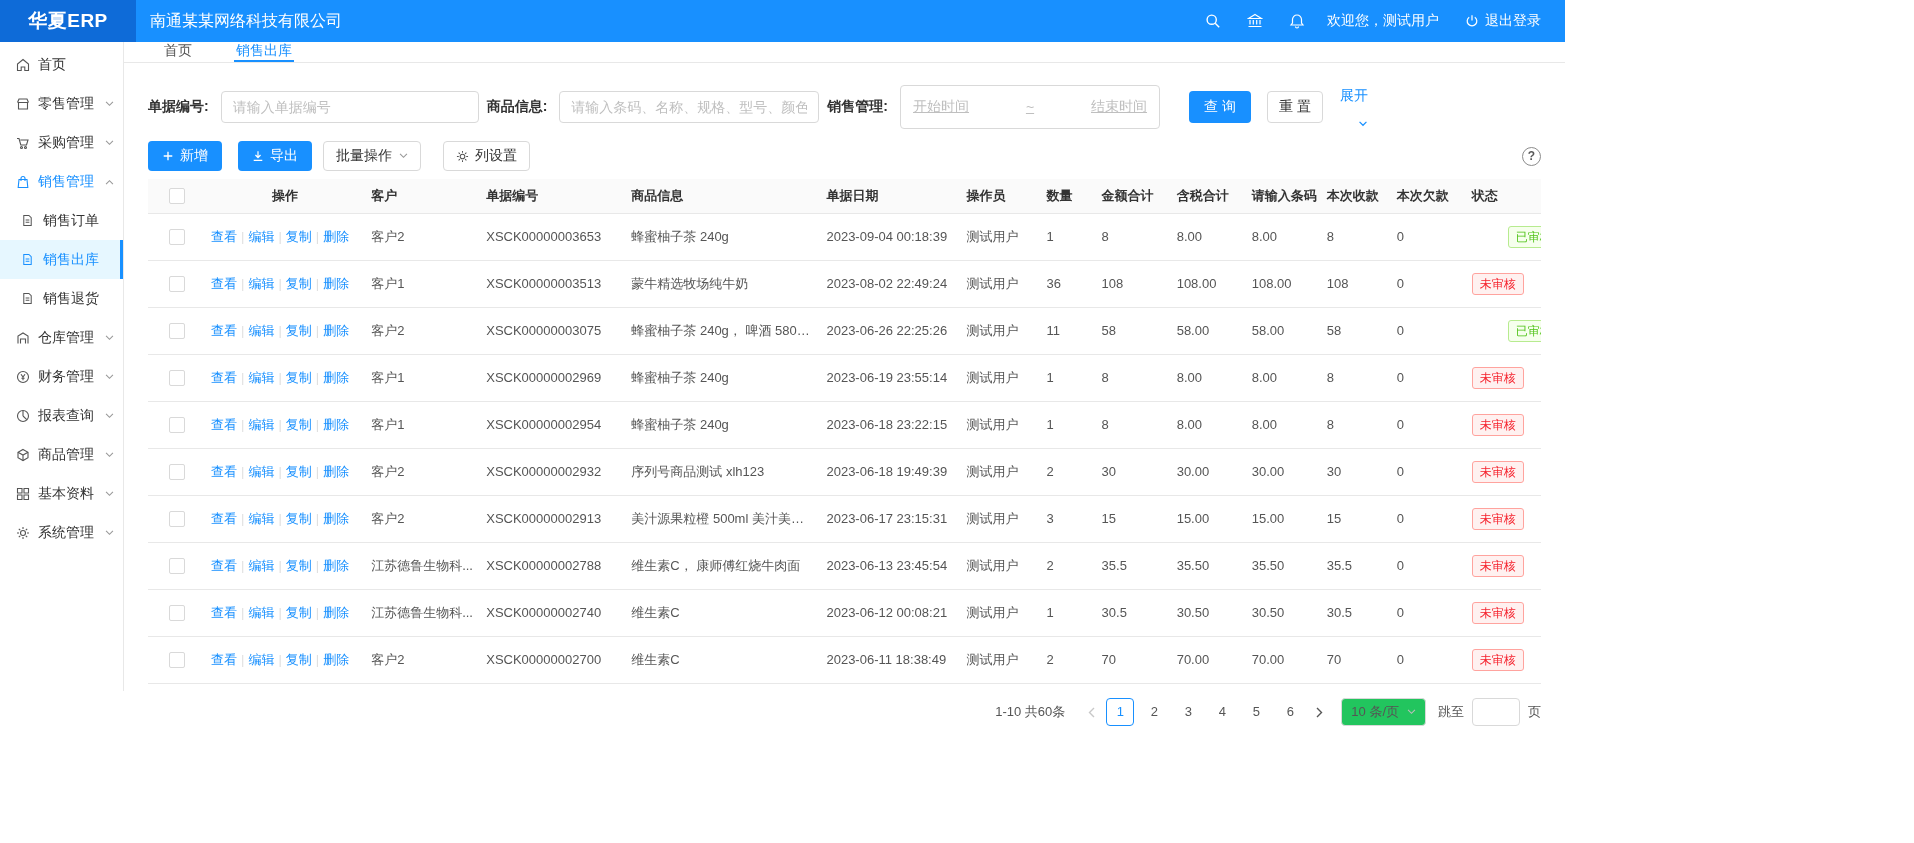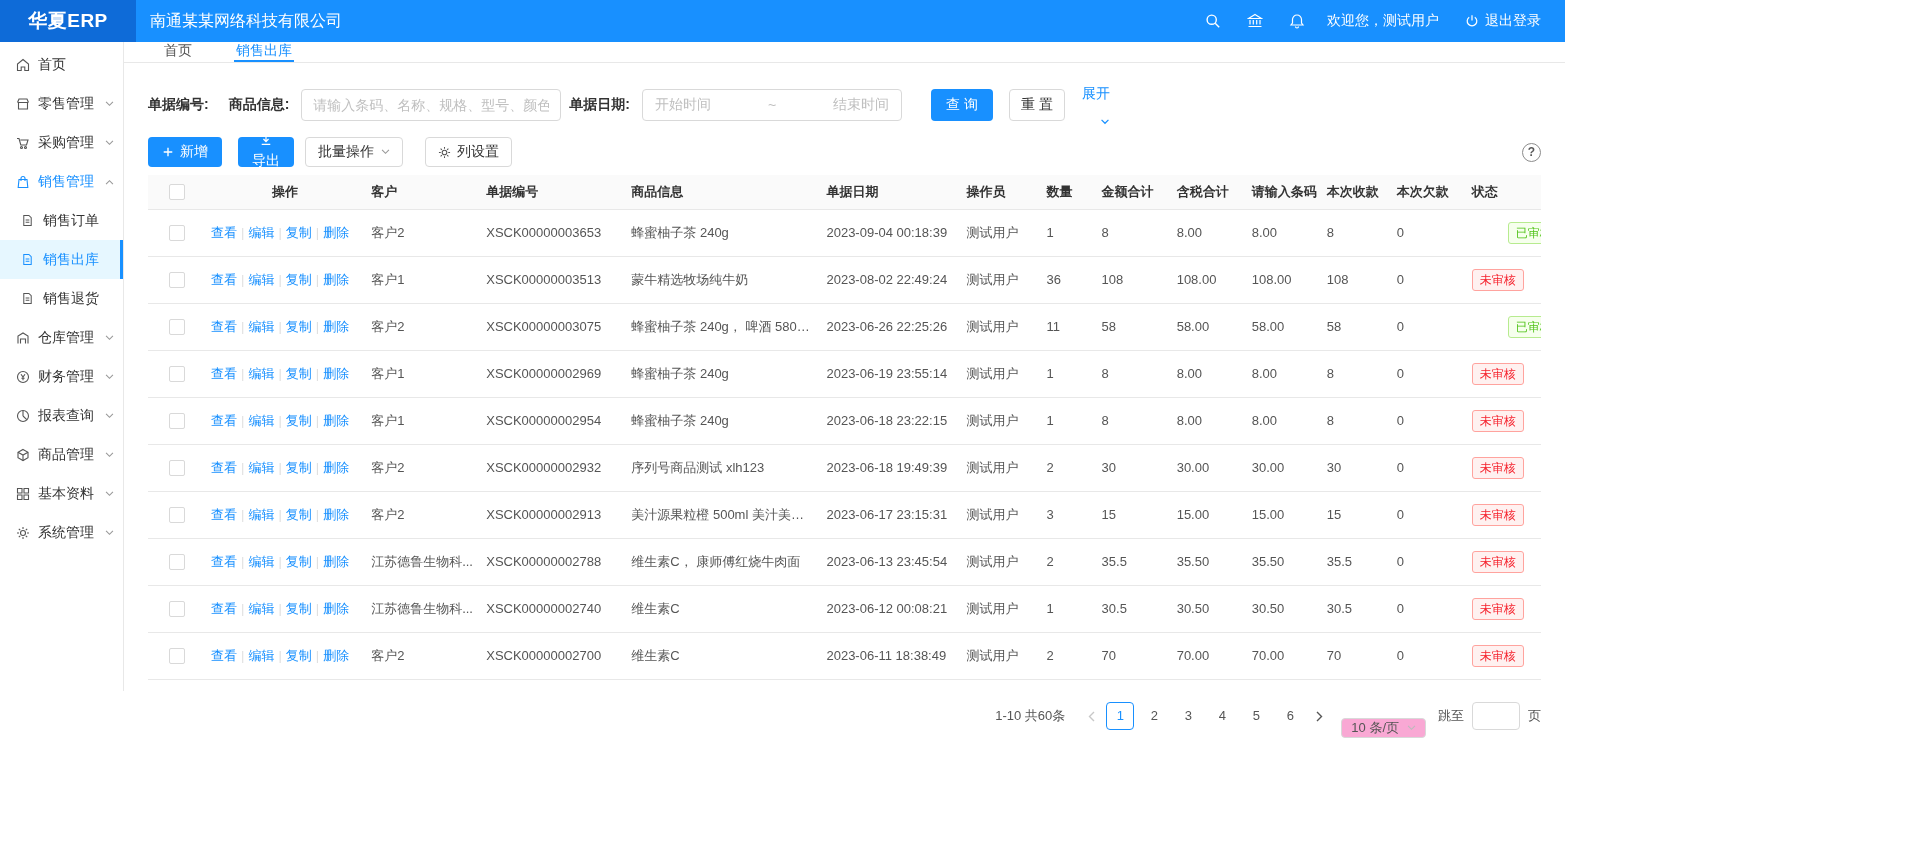--- a/index.html
+++ b/index.html
@@ -43,34 +43,34 @@
   .content { flex:1; padding:22px 24px 0 24px; }
 
   .filter-row { display:flex; align-items:center; }
   .fgroup { display:flex; align-items:center; margin-right:8px; }
   .flabel { font-size:14px; font-weight:600; color:#333; margin-right:12px; white-space:nowrap; }
   .finput { height:32px; border:1px solid #d9d9d9; border-radius:4px; padding:0 11px; font-size:14px; color:#333;
     outline:none; background:#fff; }
   .finput::placeholder { color:#bfbfbf; }
   .input-billno { width:258px; }
   .input-product { width:260px; }
-  .date-range { width:260px; height:32px; border:1px solid #d9d9d9; border-radius:4px; display:flex;
-    align-items:center; justify-content:space-between; padding:0 12px; font-size:14px; color:#bfbfbf; cursor:text; }
+  .date-range { width:260px; height:44px; border:1px solid #d9d9d9; border-radius:4px; display:flex;
+    align-items:center; justify-content:space-between; padding:0 12px; font-size:14px; color:#bfbfbf; cursor:text;text-decoration:underline; }
   .btn { height:32px; border-radius:4px; font-size:14px; display:inline-flex; align-items:center; justify-content:center;
     cursor:pointer; border:1px solid transparent; white-space:nowrap; gap:6px; }
   .btn-primary { background:#1890ff; color:#fff; }
   .btn-default { background:#fff; border-color:#d9d9d9; color:#333; }
   .btn-search { width:62px; margin-left:21px; }
   .btn-reset  { width:56px; margin-left:16px; }
   .expand-link { margin-left:17px; color:#1890ff; font-size:14px; display:flex; align-items:flex-end; gap:16px; cursor:pointer;flex-direction:column; }
 
   .toolbar { display:flex; align-items:center; margin-top:12px; }
   .tbtn { height:30px; }
   .btn-add { padding:0 13px; }
-  .btn-export { padding:12px 13px; margin-left:16px;flex-direction:column; }
+  .btn-export { padding:12px 13px; margin-left:16px; }
   .btn-batch { padding:0 12px; margin-left:11px; gap:7px; }
   .btn-cols { padding:0 12px; margin-left:22px; gap:6px; }
   .help-icon { margin-left:auto; width:19px; height:19px; border:1px solid #8c8c8c; border-radius:50%; color:#595959;
     font-size:12px; font-weight:bold; display:flex; align-items:center; justify-content:center; cursor:pointer; }
 
   
   .grid { width:100%; border-collapse:collapse; table-layout:fixed; font-size:13px; margin-top:8px; }
   .grid thead th { background:#fafafa; font-weight:600; color:#333; text-align:left; padding:8px 6px;
     border-bottom:1px solid #e8e8e8; white-space:nowrap; overflow:hidden; }
   .grid tbody td { padding:12px 6px; border-bottom:1px solid #e8e8e8; color:#555; white-space:nowrap;
@@ -88,22 +88,22 @@
 
   
   .pagination { display:flex; align-items:center; justify-content:flex-end; margin-top:14px; font-size:13px;
     color:#555; }
   .page-total { margin-right:14px; }
   .page-arrow { width:24px; height:28px; display:flex; align-items:center; justify-content:center; cursor:pointer; color:#555; }
   .page-arrow.disabled { color:#c8c8c8; cursor:default; }
   .page-item { min-width:28px; height:28px; line-height:26px; text-align:center; cursor:pointer; border-radius:4px;
     border:1px solid transparent; margin:0 3px; color:#555; }
   .page-item[data-active="true"] { border-color:#1890ff; color:#1890ff; background:#fff; }
-  .page-size { height:20px; border:1px solid #d9d9d9; border-radius:4px; padding:0 9px; display:flex;
-    align-items:center; gap:8px; margin-left:10px; cursor:pointer; color:#555; background:#f9a8d4;margin-top:24px; }
+  .page-size { height:28px; border:1px solid #d9d9d9; border-radius:4px; padding:0 9px; display:flex;
+    align-items:center; gap:8px; margin-left:10px; cursor:pointer; color:#555; background:#22c55e; }
   .jump { display:flex; align-items:center; gap:8px; margin-left:12px; }
   .jump-input { width:48px; height:28px; border:1px solid #d9d9d9; border-radius:4px; outline:none; padding:0 6px; font-size:13px; }
 </style>
 </head>
 <body>
 
 <div class="app">
 
   <div class="header">
     <div class="logo">华夏ERP</div>
@@ -285,27 +285,28 @@
       <div class="tabbar">
         <div class="tab">首页</div>
         <div class="tab active">销售出库</div>
       </div>
 
       <div class="content">
 
         <div class="filter-row">
           <div class="fgroup">
             <span class="flabel">单据编号:</span>
+            <input class="finput input-billno" placeholder="请输入单据编号" style="">
           </div>
           <div class="fgroup">
             <span class="flabel">商品信息:</span>
             <input class="finput input-product" placeholder="请输入条码、名称、规格、型号、颜色、扩展..." style="">
           </div>
           <div class="fgroup">
-            <span class="flabel">单据日期:</span>
+            <span class="flabel">销售管理:</span>
             <div class="date-range">
               <span>开始时间</span>
               <span>~</span>
               <span>结束时间</span>
             </div>
           </div>
           <button class="btn btn-primary btn-search">查 询</button>
           <button class="btn btn-default btn-reset">重 置</button>
           <span class="expand-link">
             <span>展开</span>

